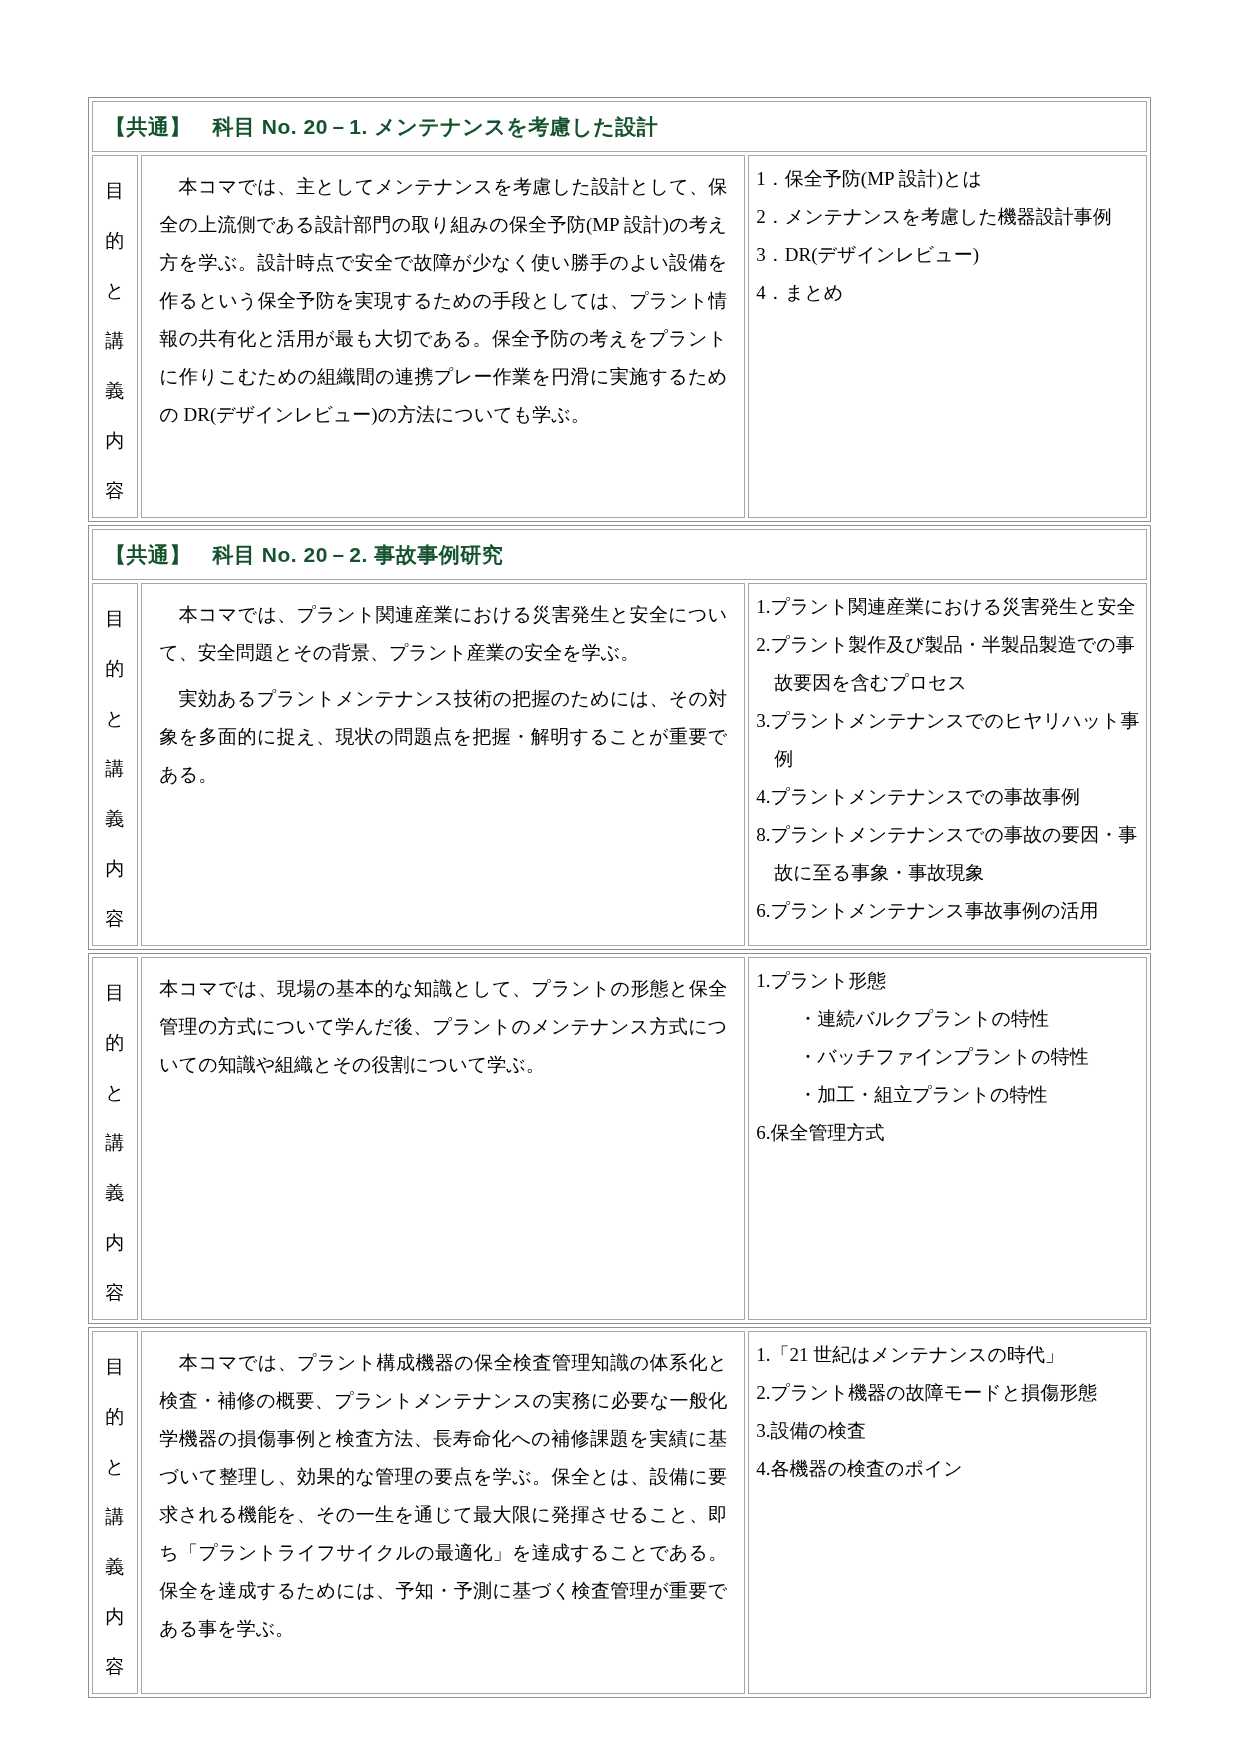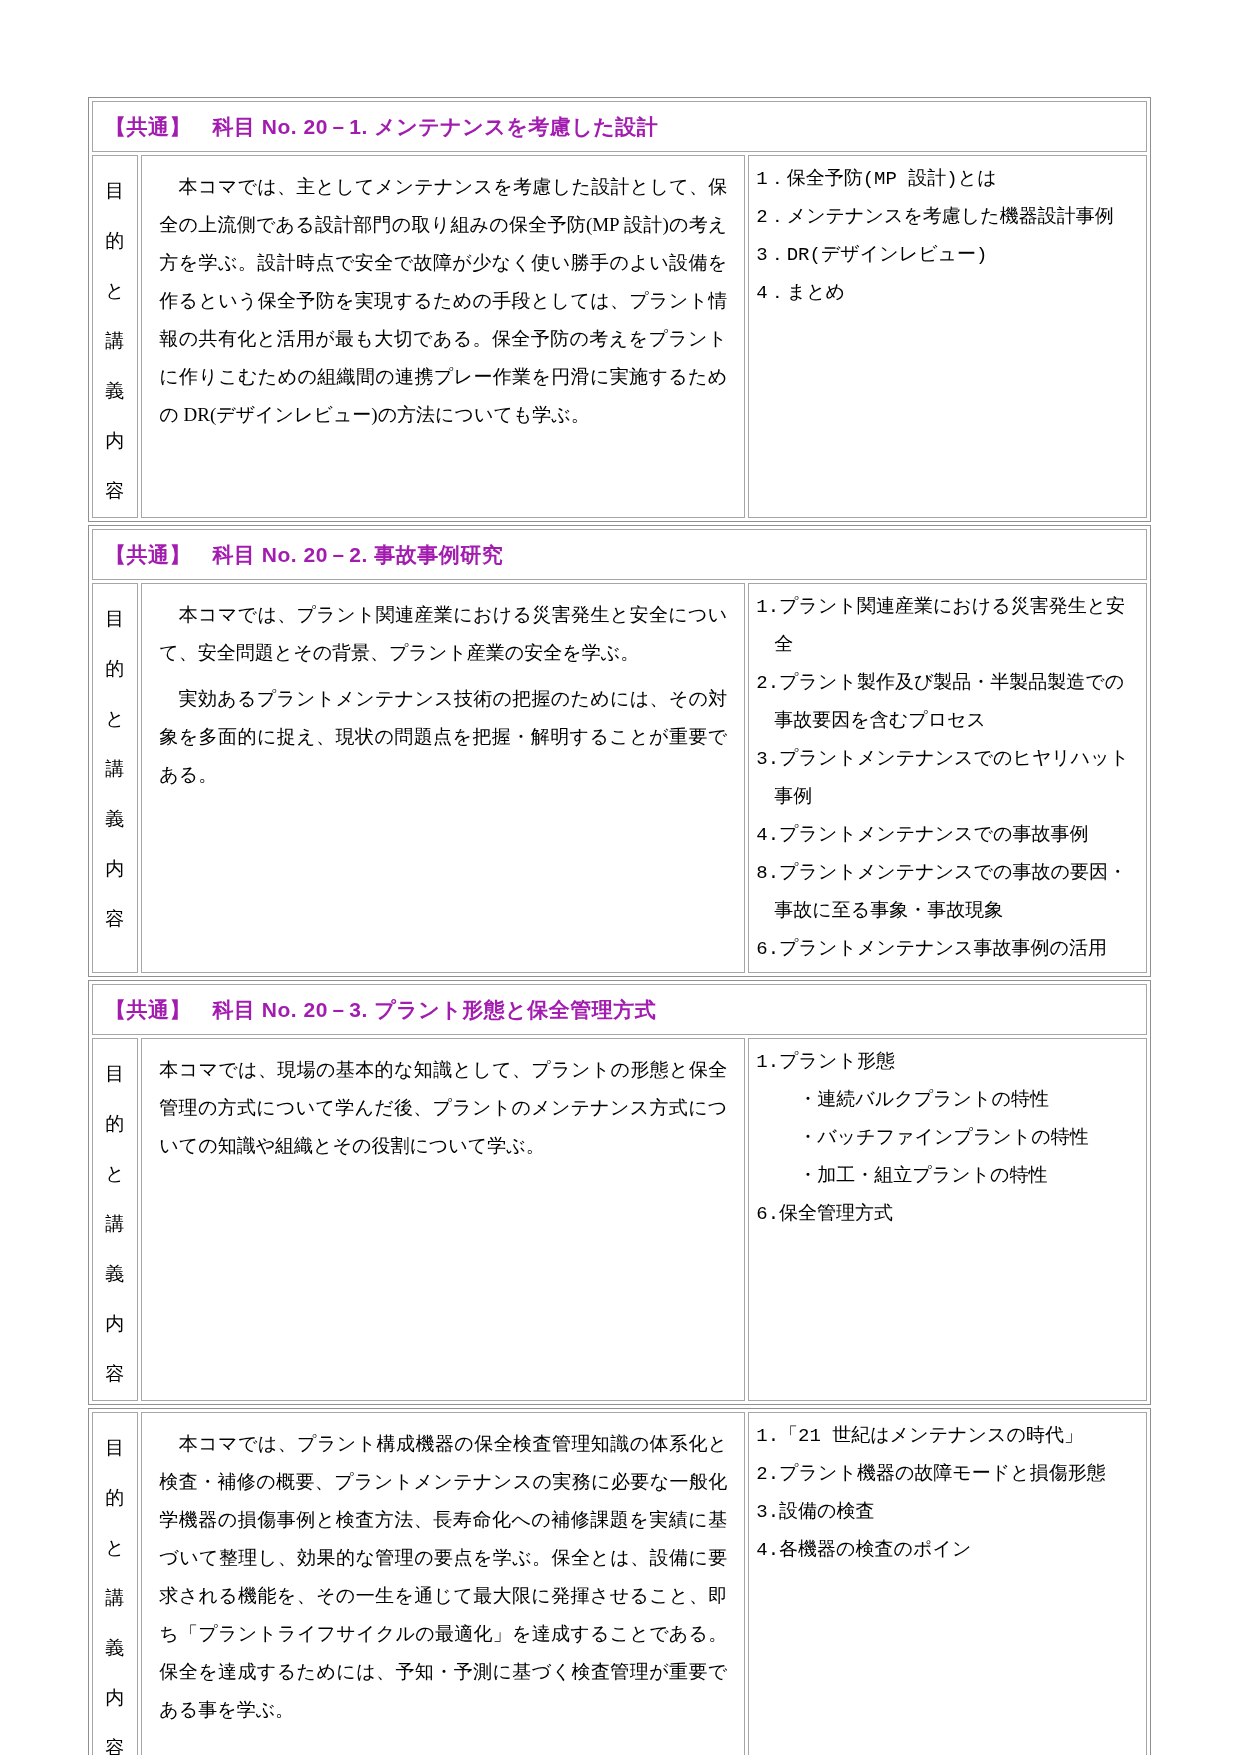--- a/index.html
+++ b/index.html
@@ -31,21 +31,21 @@
   }
   table.section td {
     border: 1px solid #a6a6a6;
     vertical-align: top;
     background: #ffffff;
     overflow: hidden;
   }
   td.hdr {
     background: #c6d9f1;
     border: 1px solid #8f8f8f;
-    color: #a21caf;
+    color: #14532d;
     font-family: "Liberation Sans", "DejaVu Sans", sans-serif;
     font-weight: bold;
     font-size: 21px;
     letter-spacing: 0.5px;
     padding: 11px 12px 10px 12px;
   }
   tr.body.h1 { height: 338px; }
   tr.body.h2 { height: 354px; }
   tr.body.h3 { height: 268px; }
   tr.body.h4 { height: 330px; }
@@ -66,21 +66,20 @@
   }
   td.desc p { margin: 8px; }
   td.list {
     padding: 4px 6px 4px 7px;
     font-size: 19px;
     line-height: 38px;
   }
   .item {
     padding-left: 18px;
     text-indent: -18px;
-    font-family: Liberation Mono, monospace;
   }
   .item.sub {
     padding-left: 42px;
     text-indent: 0;
   }
 </style>
 </head>
 <body>
 
 <div class="page">
@@ -142,23 +141,20 @@
   </tbody>
     </table>
 
   <table class="section">
     <colgroup>
         <col style="width:46px">
         <col style="width:600px">
         <col style="width:396px">
       </colgroup>
     <tbody>
-        <tr>
-      <td class="hdr" colspan="3">【共通】　科目 No. 20－3. プラント形態と保全管理方式</td>
-    </tr>
     <tr class="body h3">
       <td class="side">
         <div class="vlabel">目的と講義内容</div>
       </td>
       <td class="desc">
         <p>本コマでは、現場の基本的な知識として、プラントの形態と保全管理の方式について学んだ後、プラントのメンテナンス方式についての知識や組織とその役割について学ぶ。</p>
       </td>
       <td class="list">
         <div class="item">1.プラント形態</div>
         <div class="item sub">・連続バルクプラントの特性</div>

